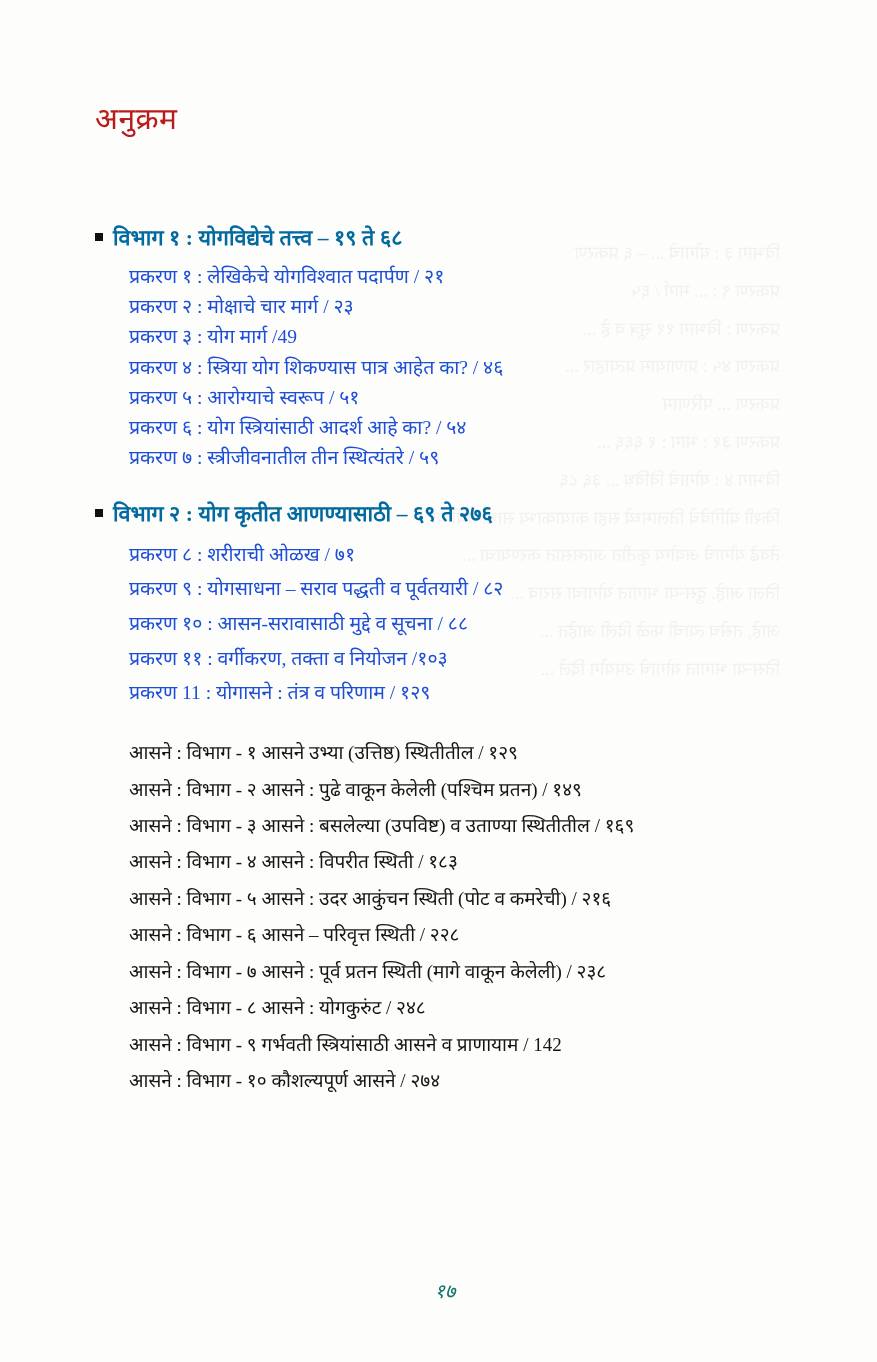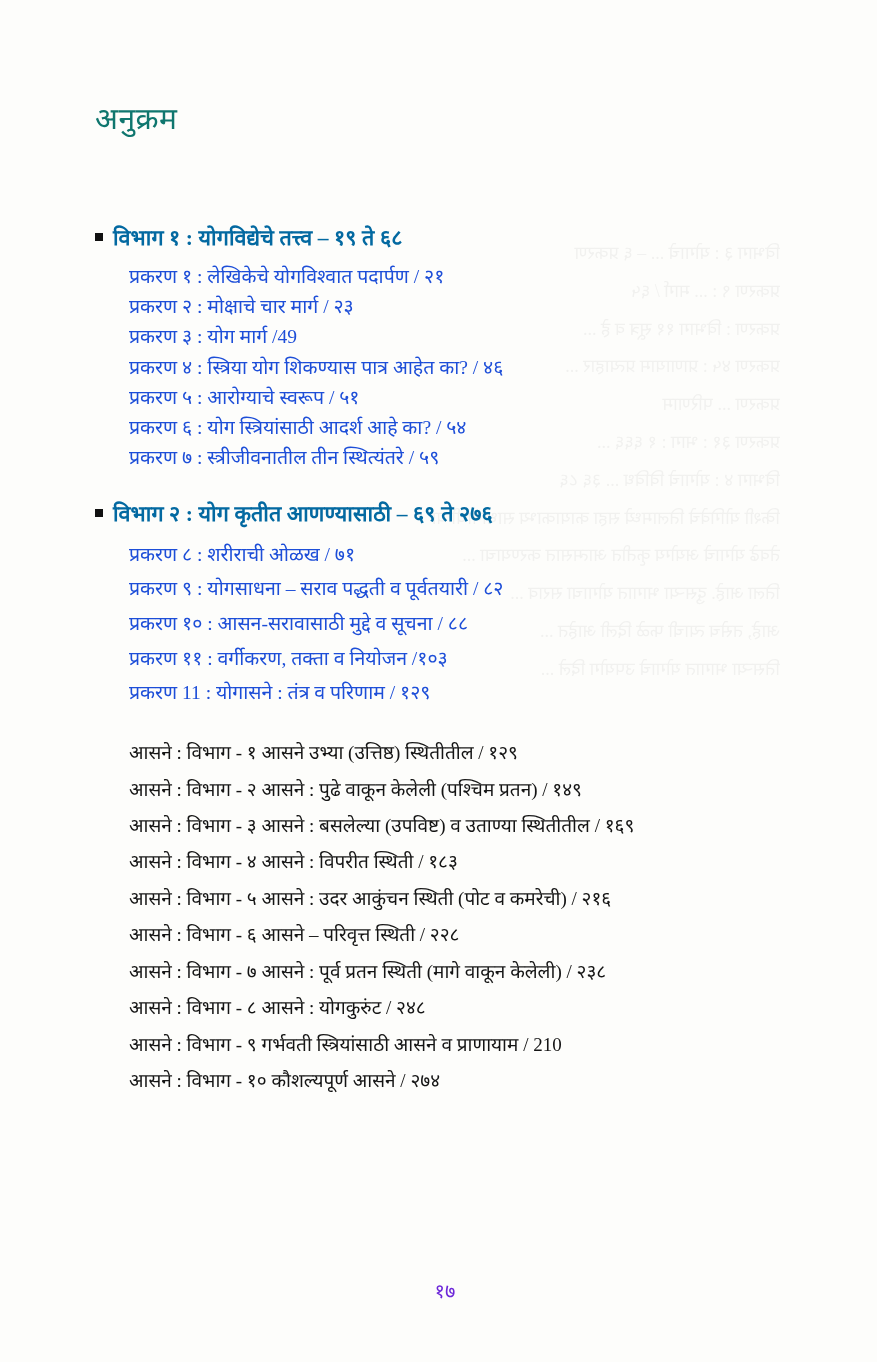--- a/index.html
+++ b/index.html
@@ -26,21 +26,21 @@
     top: 0;
     width: 700px;
     height: 100%;
   }
   .toc-title {
     position: absolute;
     top: 97px;
     left: 0;
     font-size: 30px;
     letter-spacing: 0.5px;
-    color: #0f766e;
+    color: #b91c1c;
     font-weight: 400;
   }
   .content {
     position: absolute;
     top: 222px;
     left: 0;
     width: 700px;
   }
   .section {
     margin-bottom: 2px;
@@ -91,21 +91,22 @@
   .section2 .chapter-line {
     line-height: 1.78;
   }
   .page-number {
     position: absolute;
     bottom: 58px;
     left: 0;
     width: 700px;
     text-align: center;
     font-size: 20px;
-    color: #6d28d9;
+    color: #0f766e;
+    font-style: italic;
   }
   .ghost {
     position: absolute;
     left: 120px;
     top: 235px;
     width: 660px;
     height: 560px;
     opacity: 0.055;
     transform: scaleX(-1);
     font-size: 18px;
@@ -172,21 +173,21 @@
         </ul>
         <ul class="asana-list">
           <li class="asana-line">आसने : विभाग - १ आसने उभ्या (उत्तिष्ठ) स्थितीतील / १२९</li>
           <li class="asana-line">आसने : विभाग - २ आसने : पुढे वाकून केलेली (पश्चिम प्रतन) / १४९</li>
           <li class="asana-line">आसने : विभाग - ३ आसने : बसलेल्या (उपविष्ट) व उताण्या स्थितीतील / १६९</li>
           <li class="asana-line">आसने : विभाग - ४ आसने : विपरीत स्थिती / १८३</li>
           <li class="asana-line">आसने : विभाग - ५ आसने : उदर आकुंचन स्थिती (पोट व कमरेची) / २१६</li>
           <li class="asana-line">आसने : विभाग - ६ आसने – परिवृत्त स्थिती / २२८</li>
           <li class="asana-line">आसने : विभाग - ७ आसने : पूर्व प्रतन स्थिती (मागे वाकून केलेली) / २३८</li>
           <li class="asana-line">आसने : विभाग - ८ आसने : योगकुरुंट / २४८</li>
-          <li class="asana-line">आसने : विभाग - ९ गर्भवती स्त्रियांसाठी आसने व प्राणायाम / 210</li>
+          <li class="asana-line">आसने : विभाग - ९ गर्भवती स्त्रियांसाठी आसने व प्राणायाम / 142</li>
           <li class="asana-line">आसने : विभाग - १० कौशल्यपूर्ण आसने / २७४</li>
         </ul>
       </div>
 
     </div>
 
     <div class="page-number">१७</div>
   </div>
 </div>
 

